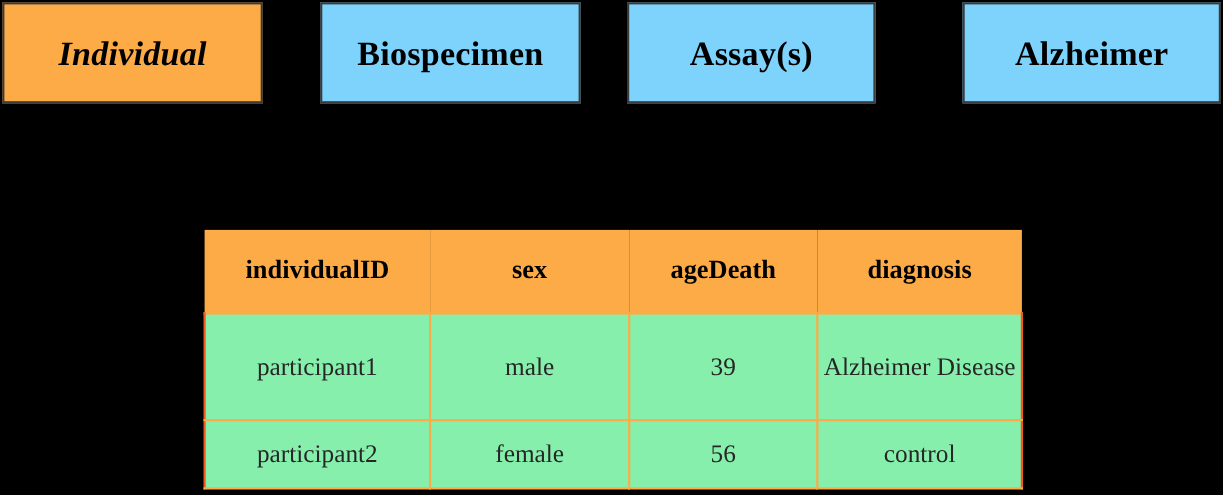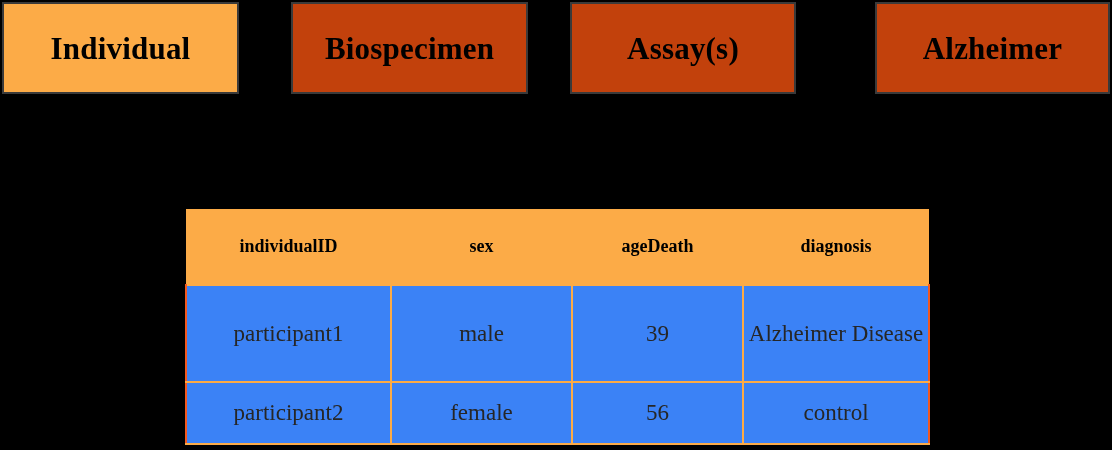--- a/index.html
+++ b/index.html
@@ -33,23 +33,23 @@
     align-items: center;
     justify-content: center;
     font-weight: bold;
     font-size: 31px;
     color: #000000;
     letter-spacing: 0.2px;
     line-height: 1;
     user-select: none;
   }
   .tab.active   { background: #fcab47; }
-  .tab.inactive { background: #c2410c; }
+  .tab.inactive { background: #7dd3fc; }
 
-  #tab-individual   { left: 2px;   width: 237px; }
+  #tab-individual   { left: 2px;   width: 237px; font-style: italic; }
   #tab-biospecimen  { left: 291px; width: 237px; }
   #tab-assays       { left: 570px; width: 226px; }
   #tab-manifest     { left: 875px; width: 235px; }
 
   
   #data-table {
     position: absolute;
     left: 185px;
     top: 209px;
     width: 743px;
@@ -58,31 +58,31 @@
   }
   #data-table col.c-id    { width: 205px; }
   #data-table col.c-sex   { width: 181px; }
   #data-table col.c-age   { width: 171px; }
   #data-table col.c-diag  { width: 186px; }
 
   #data-table thead th {
     background: #fcab47;
     color: #000000;
     font-weight: bold;
-    font-size: 18px;
+    font-size: 24px;
     height: 75px;
     padding: 0;
     border: none;
     text-align: center;
     vertical-align: middle;
     white-space: nowrap;
   }
 
   #data-table tbody td {
-    background: #3b82f6;
+    background: #86efac;
     color: #262626;
     font-size: 23px;
     text-align: center;
     vertical-align: middle;
     padding: 0 4px;
     border: 2px solid #fcab47;
     line-height: 1.18;
   }
   #data-table tbody tr.row-1 td { height: 95px; }
   #data-table tbody tr.row-2 td { height: 60px; }

